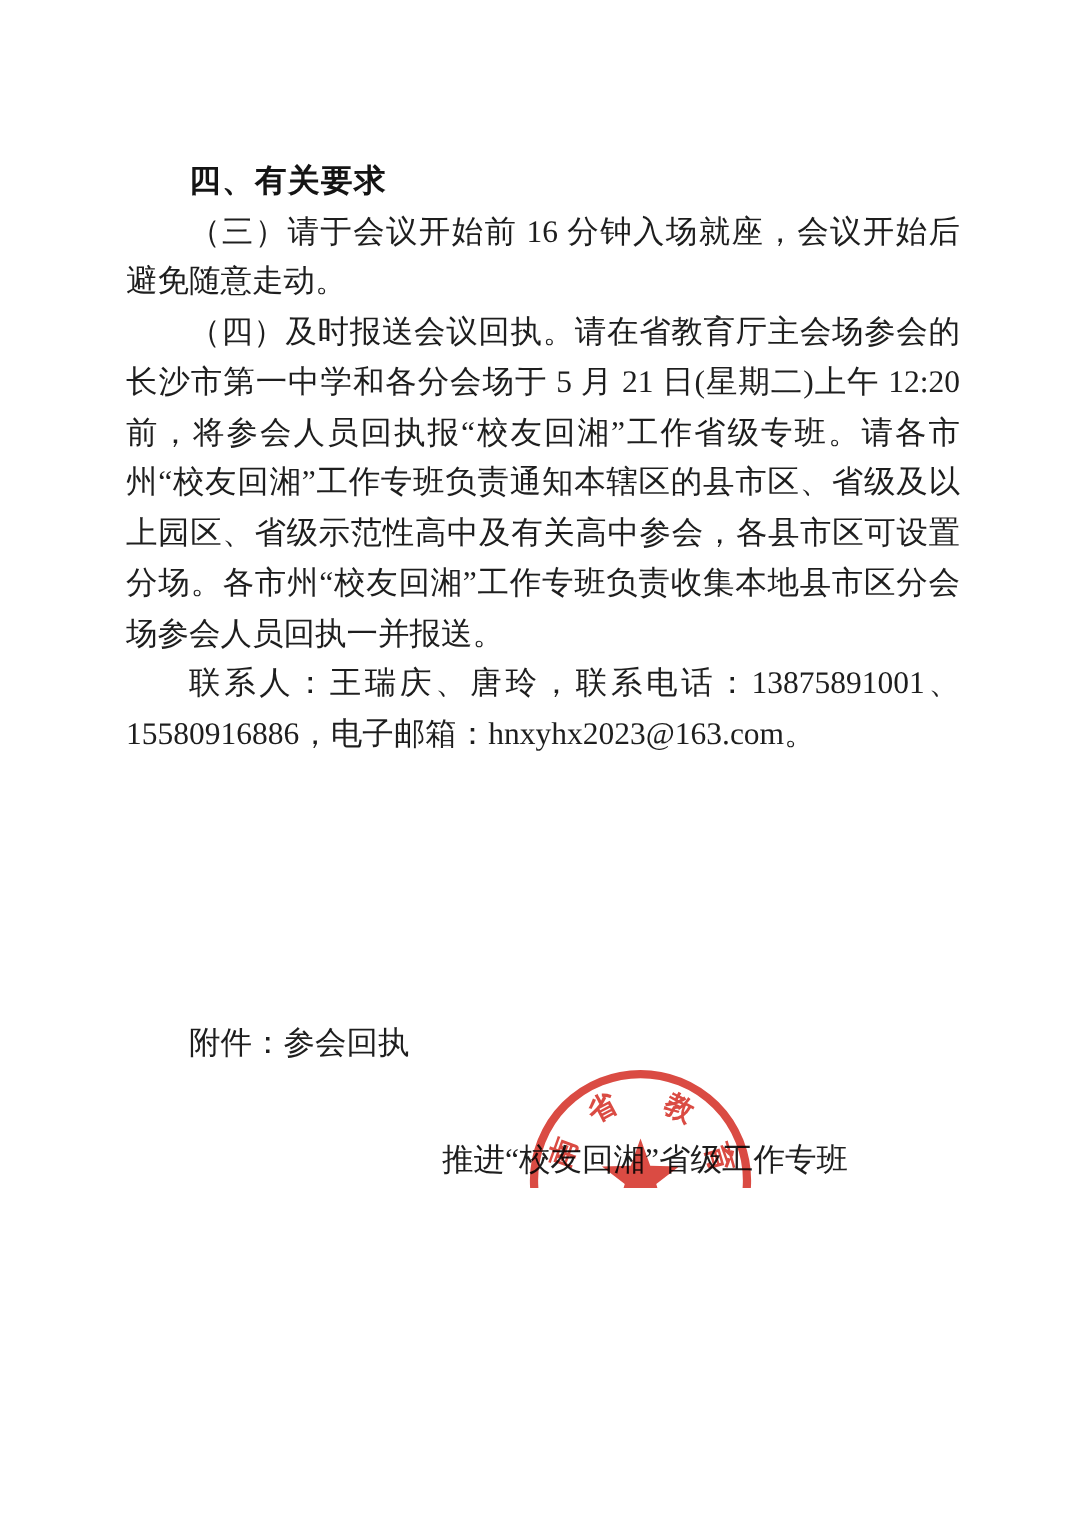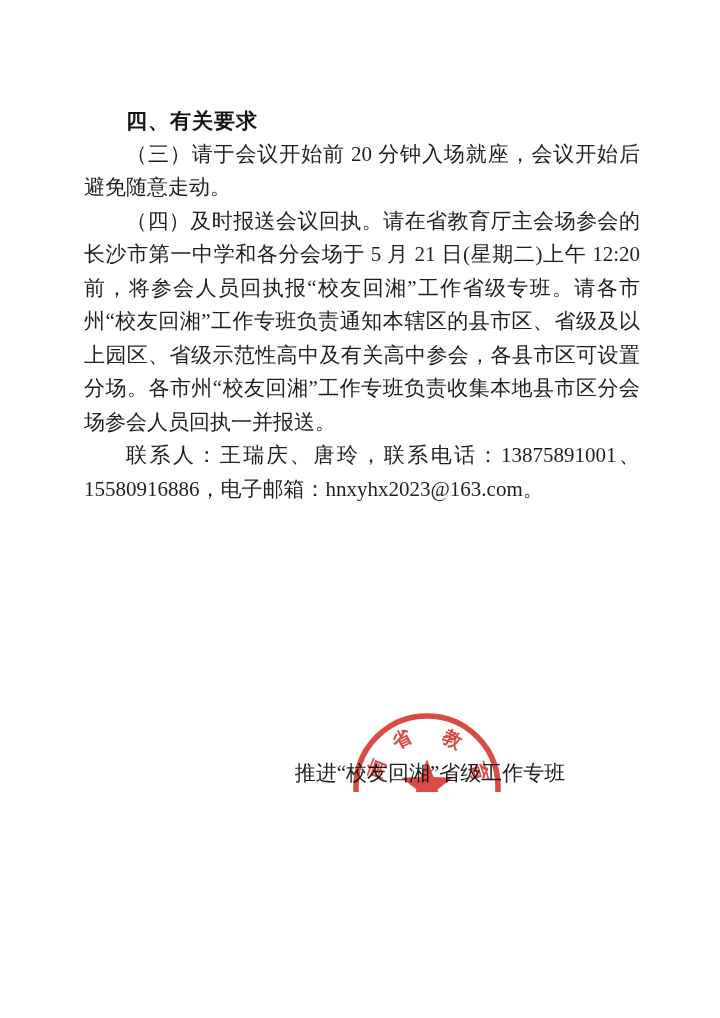--- a/index.html
+++ b/index.html
@@ -81,25 +81,26 @@
     font-weight: 700;
   }
 </style>
 </head>
 <body>
 
 <div class="page">
 
   <div class="body-text">
     <div class="heading">四、有关要求</div>
-    <p class="para">（三）请于会议开始前 20 分钟入场就座，会议开始后避免随意走动。</p>
+    <p class="para">（三）请于会议开始前 16 分钟入场就座，会议开始后避免随意走动。</p>
     <p class="para">（四）及时报送会议回执。请在省教育厅主会场参会的长沙市第一中学和各分会场于 5 月 21 日(星期二)上午 12:20 前，将参会人员回执报“校友回湘”工作省级专班。请各市州“校友回湘”工作专班负责通知本辖区的县市区、省级及以上园区、省级示范性高中及有关高中参会，各县市区可设置分场。各市州“校友回湘”工作专班负责收集本地县市区分会场参会人员回执一并报送。</p>
     <p class="para">联系人：王瑞庆、唐玲，联系电话：13875891001、15580916886，电子邮箱：hnxyhx2023@163.com。</p>
   </div>
 
+  <div class="attachment">附件：参会回执</div>
 
   <div class="signature">
     <div>推进“校友回湘”省级工作专班</div>
     <div>(湖南省教育厅代章)</div>
     <div>2024 年 5 月 20 日</div>
   </div>
 
   <svg class="seal" viewBox="0 0 160 160" xmlns="http://www.w3.org/2000/svg" aria-hidden="true">
     <circle cx="80" cy="80" r="71" fill="none" stroke="#d6372e" stroke-width="5.5"></circle>
     <path fill="#d6372e" d="M80,52 L86.5,70.1 L105.7,70.7 L90.5,82.4 L95.9,100.8 L80,90 L64.1,100.8 L69.5,82.4 L54.3,70.7 L73.5,70.1 Z"></path>

